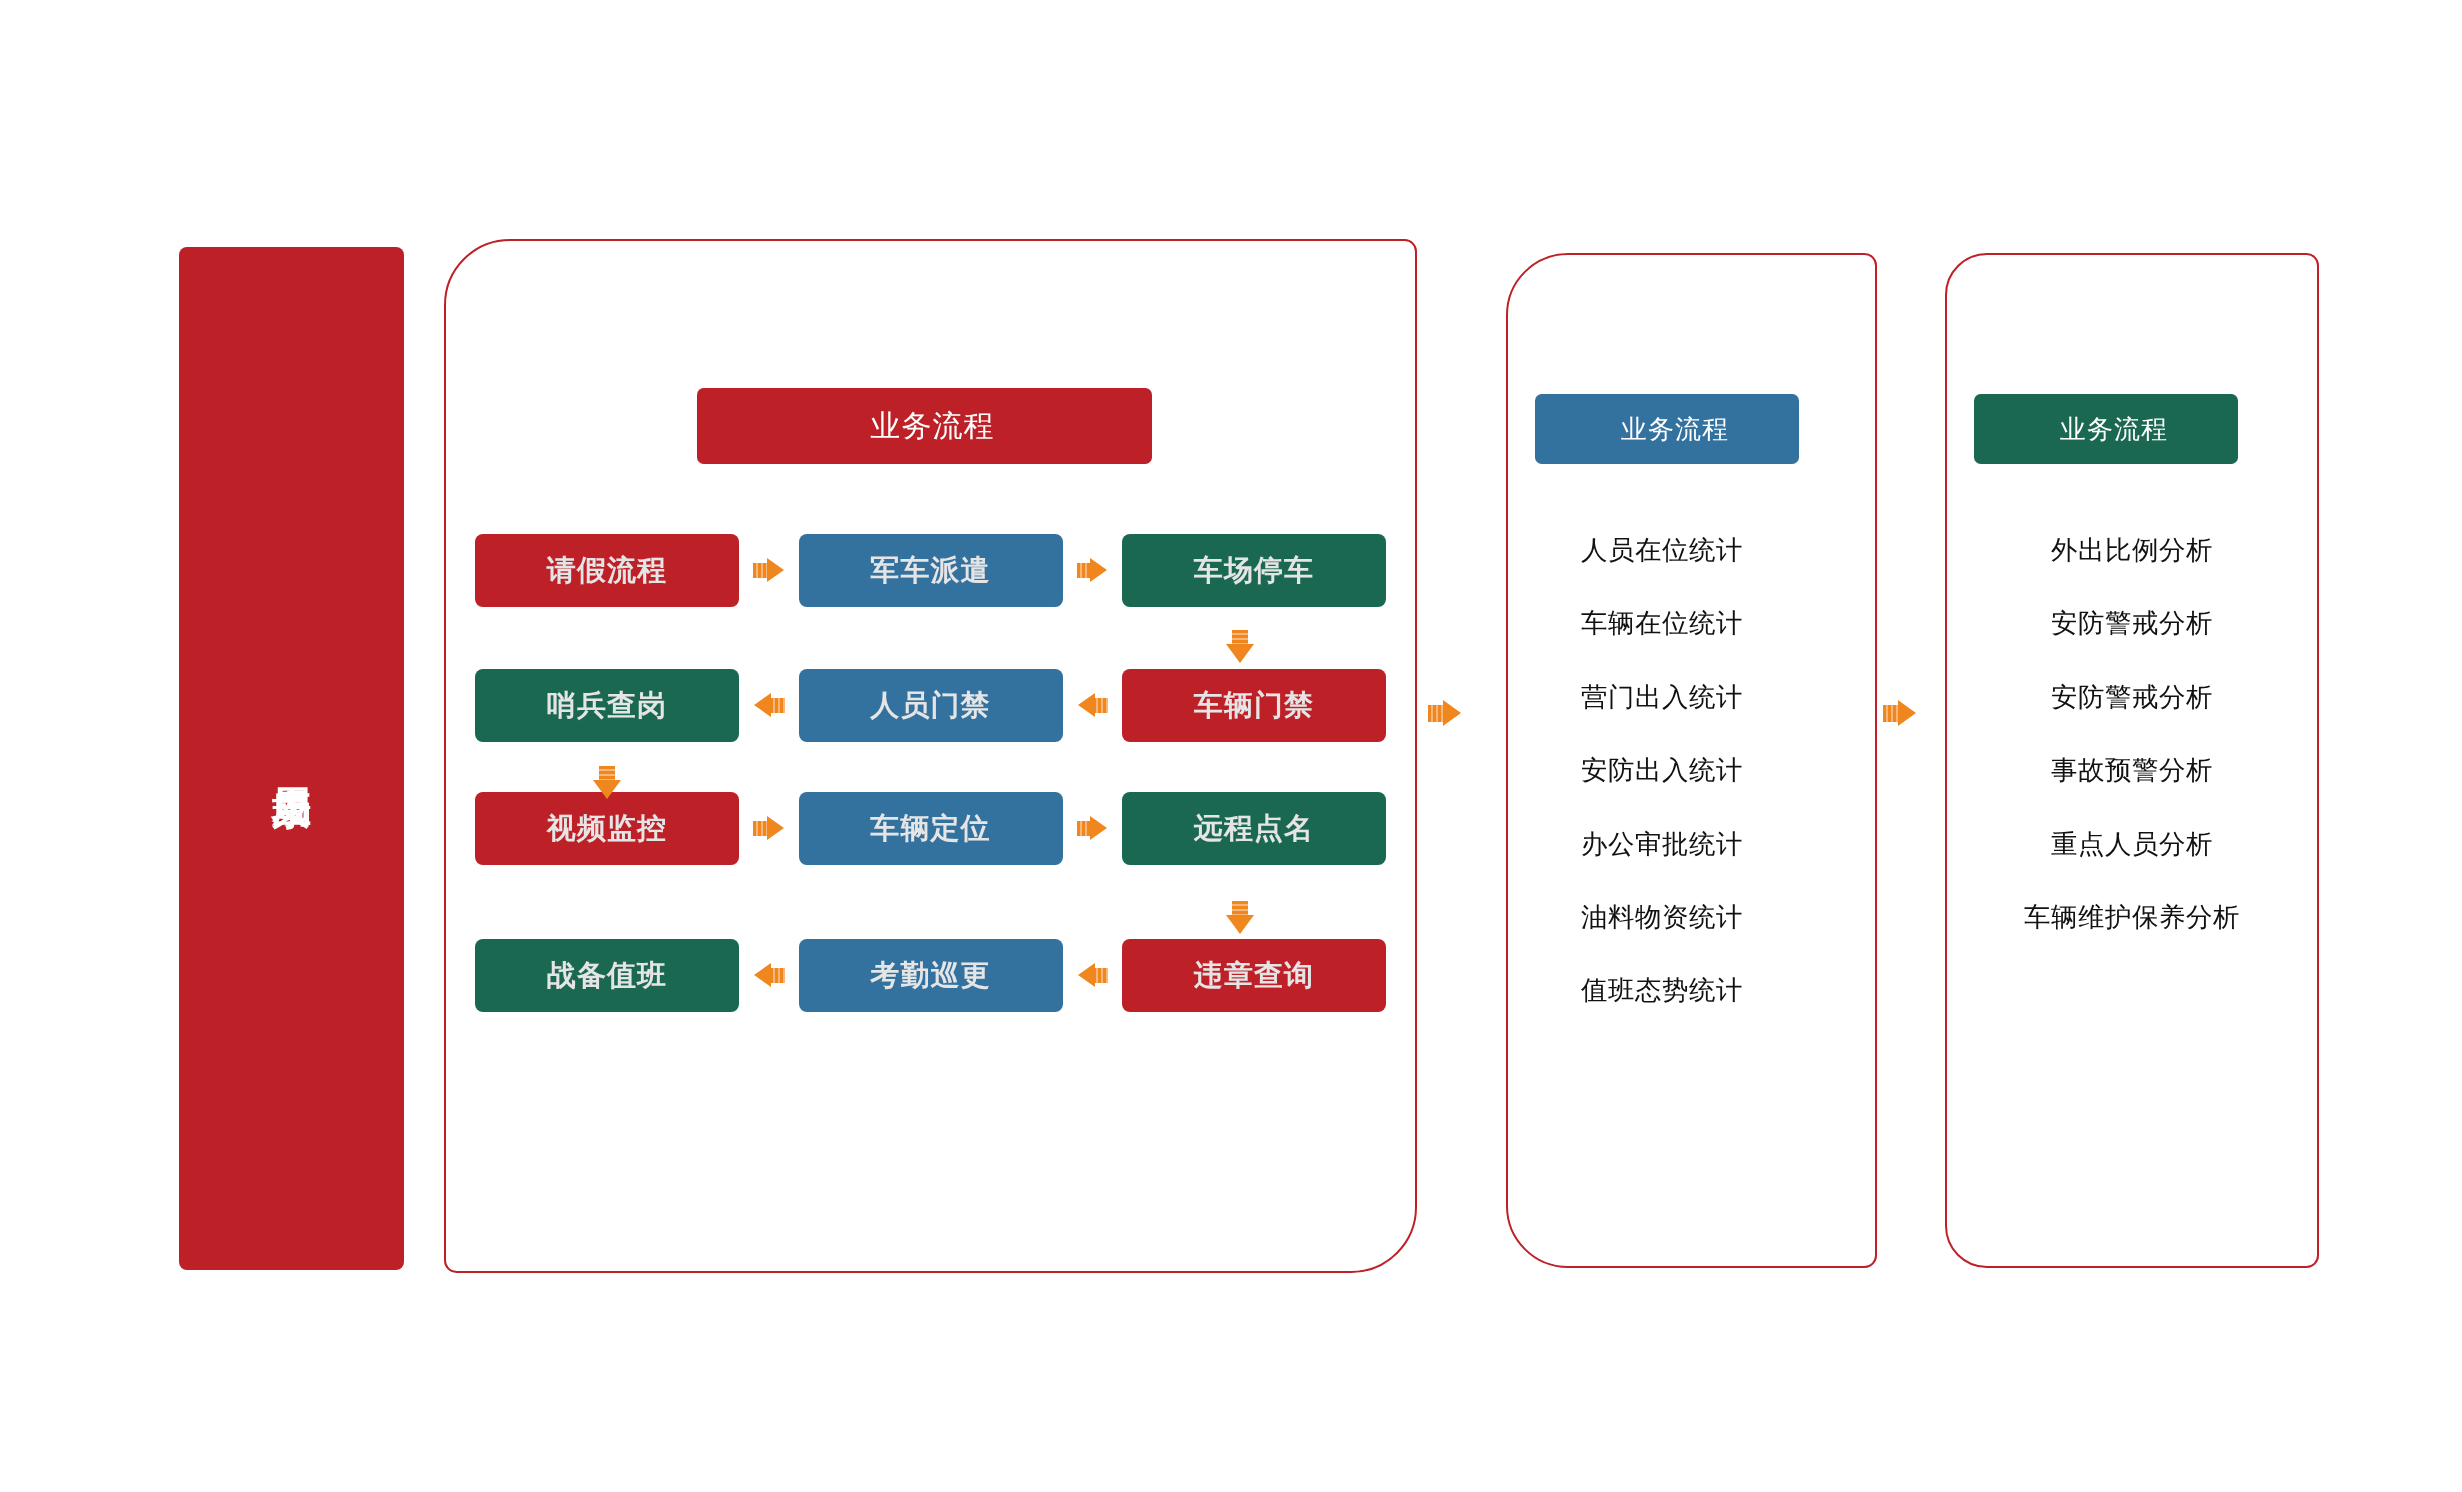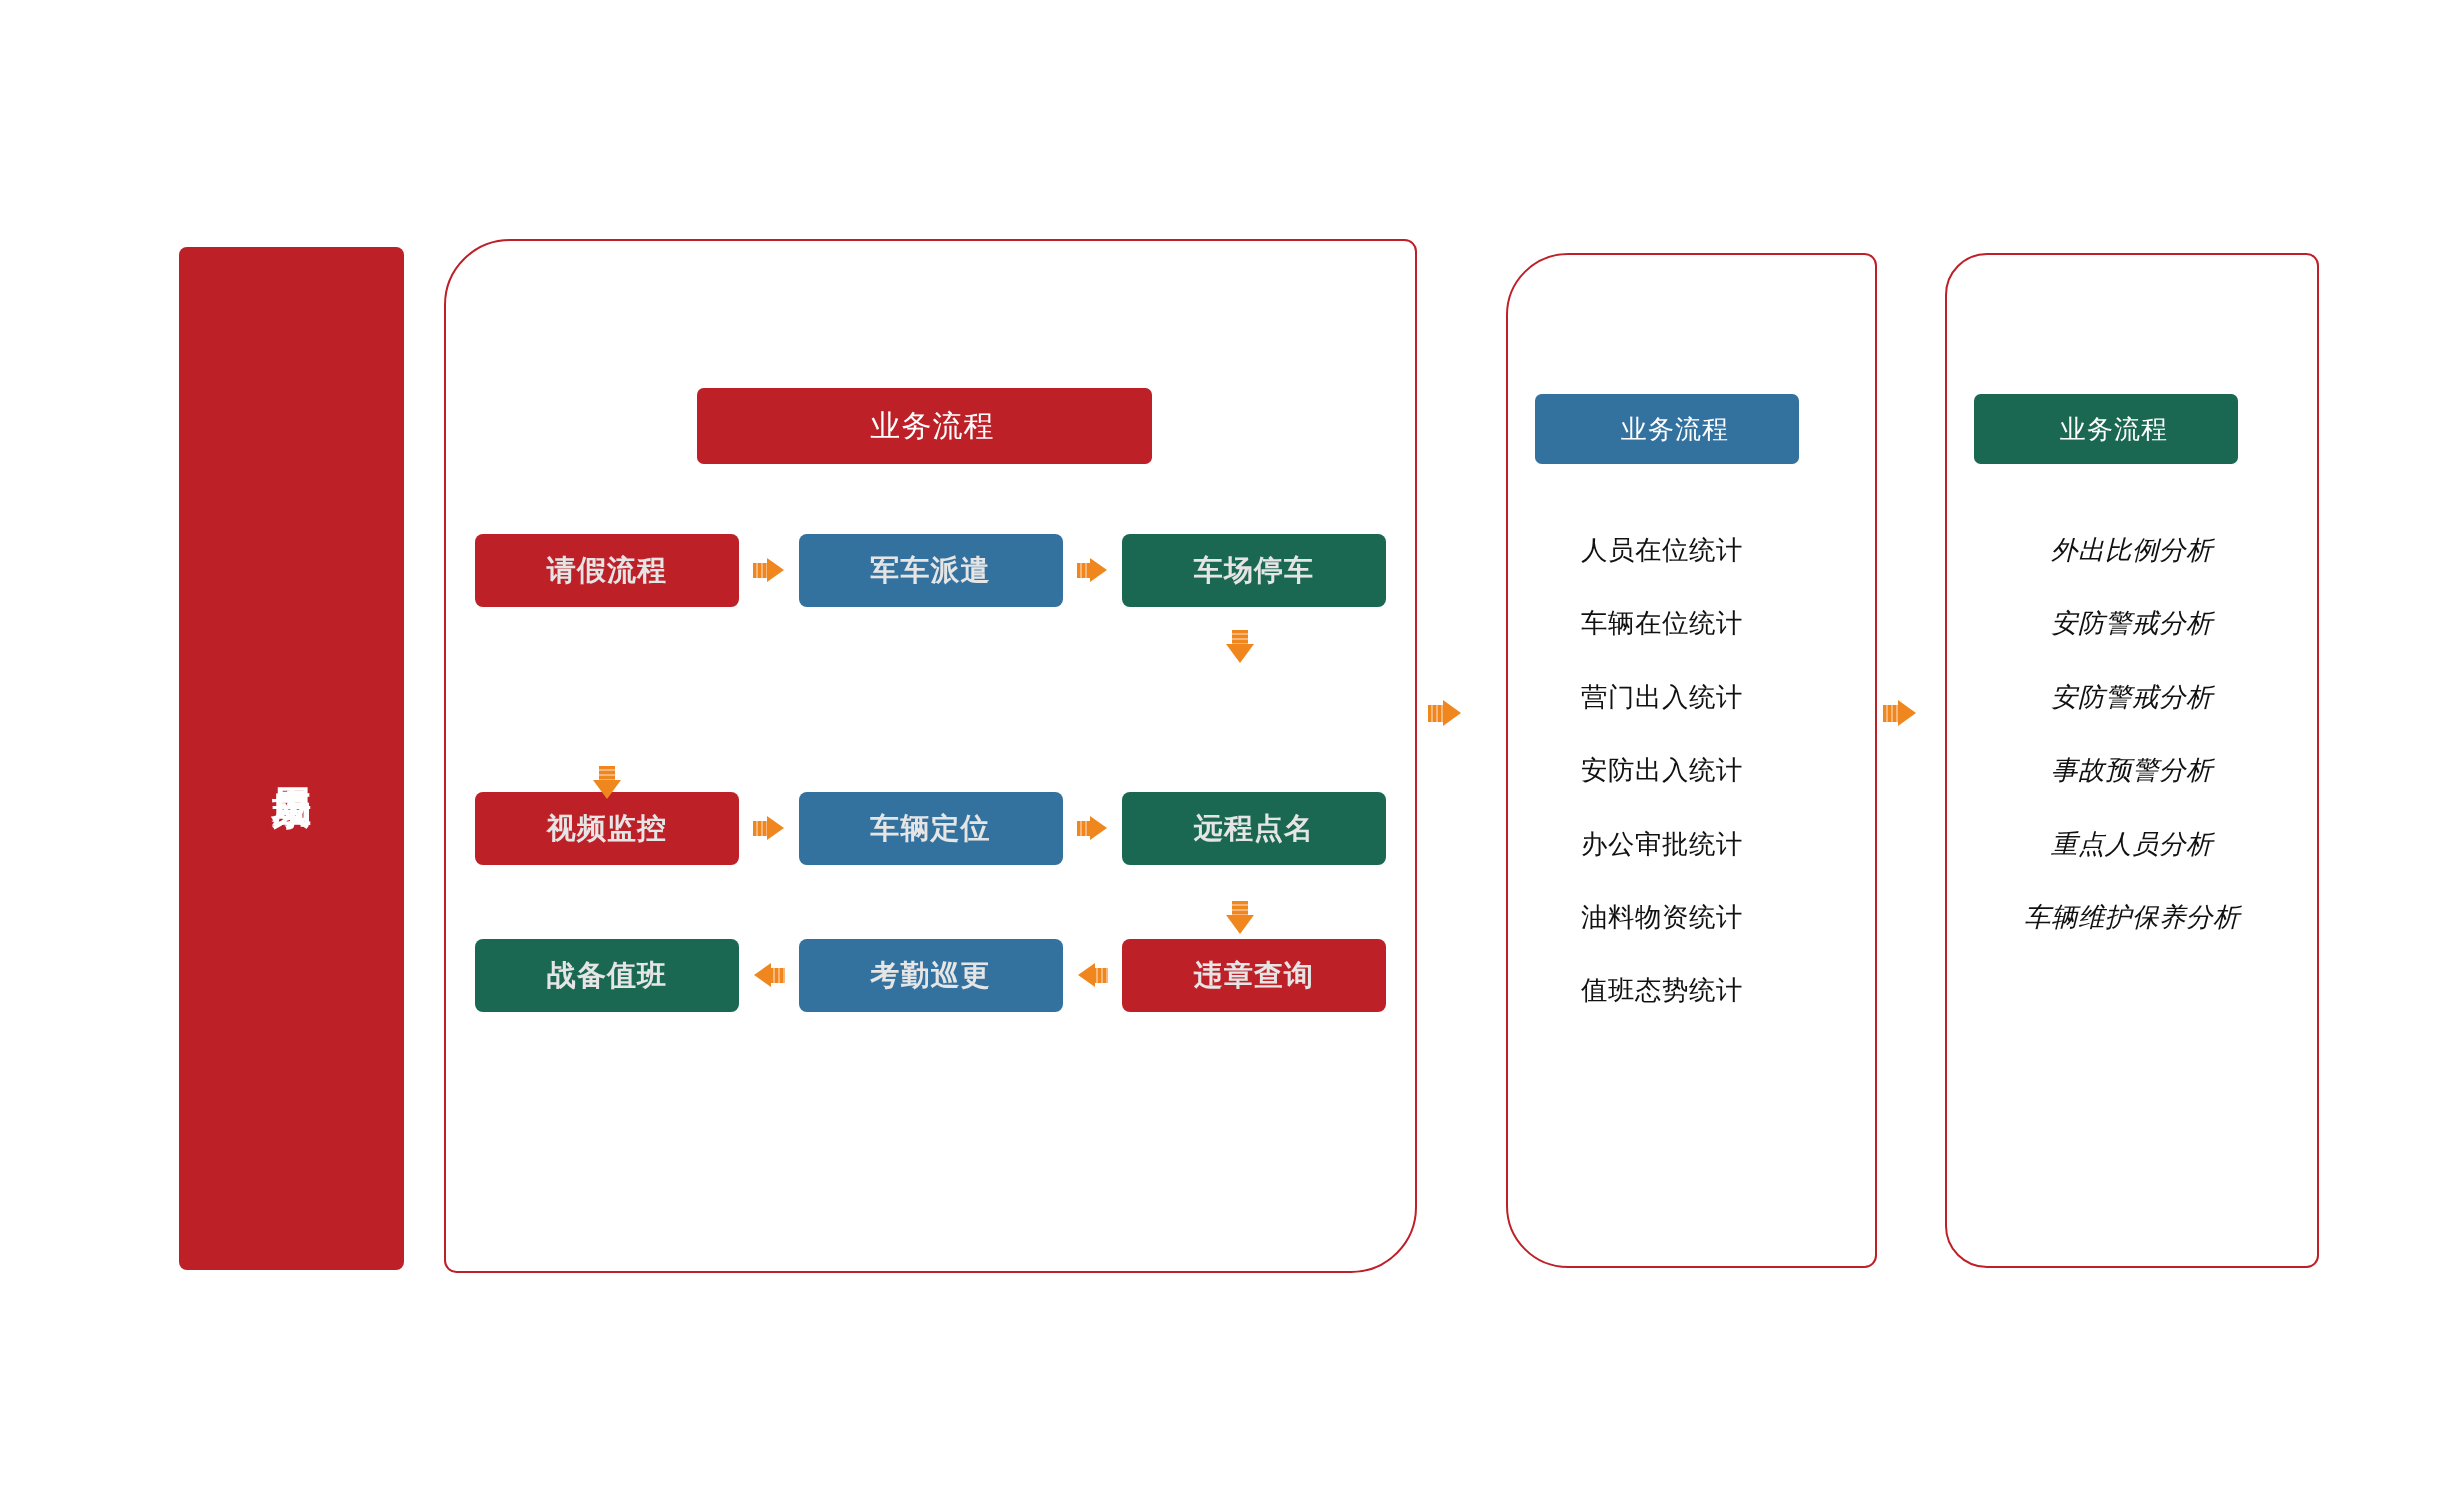--- a/index.html
+++ b/index.html
@@ -188,21 +188,21 @@
   }
   .text-list .item {
     font-size: 26.4px;
     color: #111111;
     letter-spacing: 0.6px;
     white-space: nowrap;
     line-height: 1;
     margin-bottom: 47px;
   }
   #statistics-list { left: 1506px; top: 537px; width: 312px; }
-  #analysis-list   { left: 1945px; top: 537px; width: 374px; font-style: italic; }
+  #analysis-list   { left: 1945px; top: 537px; width: 374px; }
 </style>
 </head>
 <body>
 
 <div id="stage">
 
   <div id="scenario-banner">
     <span class="vtext">应用场景</span>
   </div>
 
@@ -223,20 +223,37 @@
       <div class="flow-box blue">军车派遣</div>
       <div class="h-gap">
         <span class="arrow-h right">
           <span class="shaft"></span>
             <span class="head"></span>
         </span>
       </div>
       <div class="flow-box green">车场停车</div>
     </div>
 
+    <div class="flow-row r1">
+      <div class="flow-box green">哨兵查岗</div>
+      <div class="h-gap">
+        <span class="arrow-h left">
+          <span class="shaft"></span>
+            <span class="head"></span>
+        </span>
+      </div>
+      <div class="flow-box blue">人员门禁</div>
+      <div class="h-gap">
+        <span class="arrow-h left">
+          <span class="shaft"></span>
+            <span class="head"></span>
+        </span>
+      </div>
+      <div class="flow-box red">车辆门禁</div>
+    </div>
 
     <div class="flow-row r2">
       <div class="flow-box red">视频监控</div>
       <div class="h-gap">
         <span class="arrow-h right">
           <span class="shaft"></span>
             <span class="head"></span>
         </span>
       </div>
       <div class="flow-box blue">车辆定位</div>

